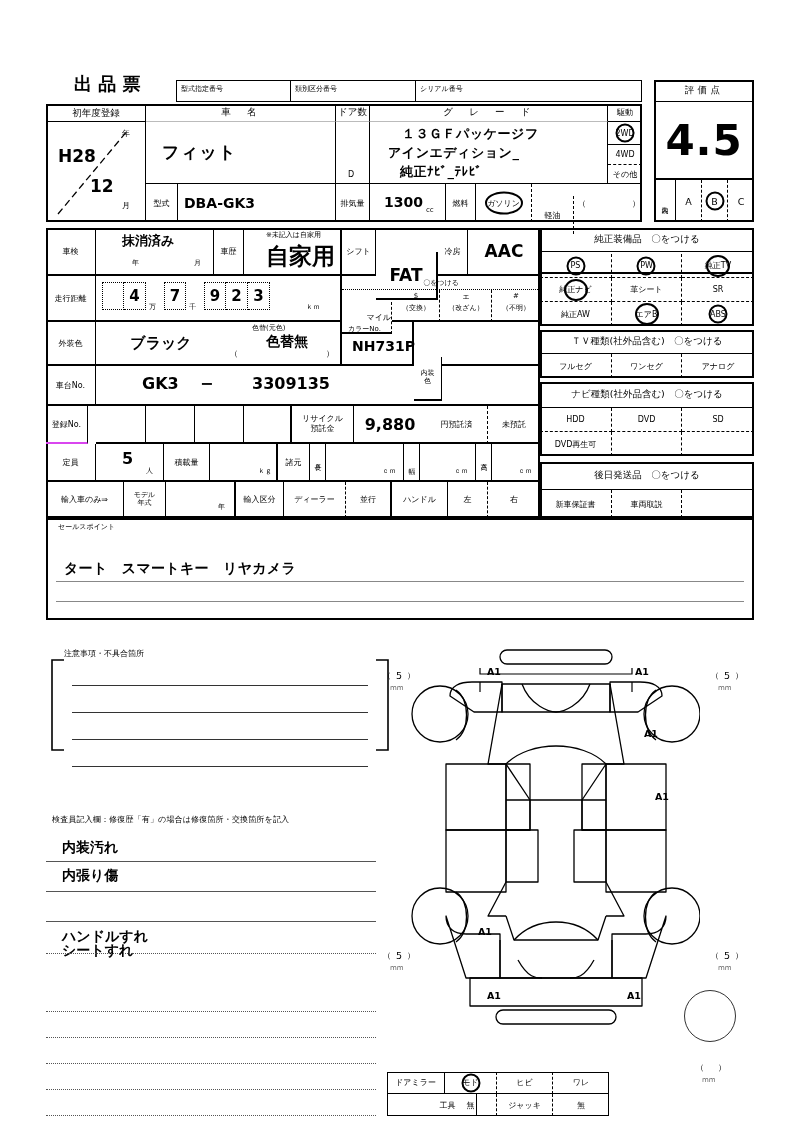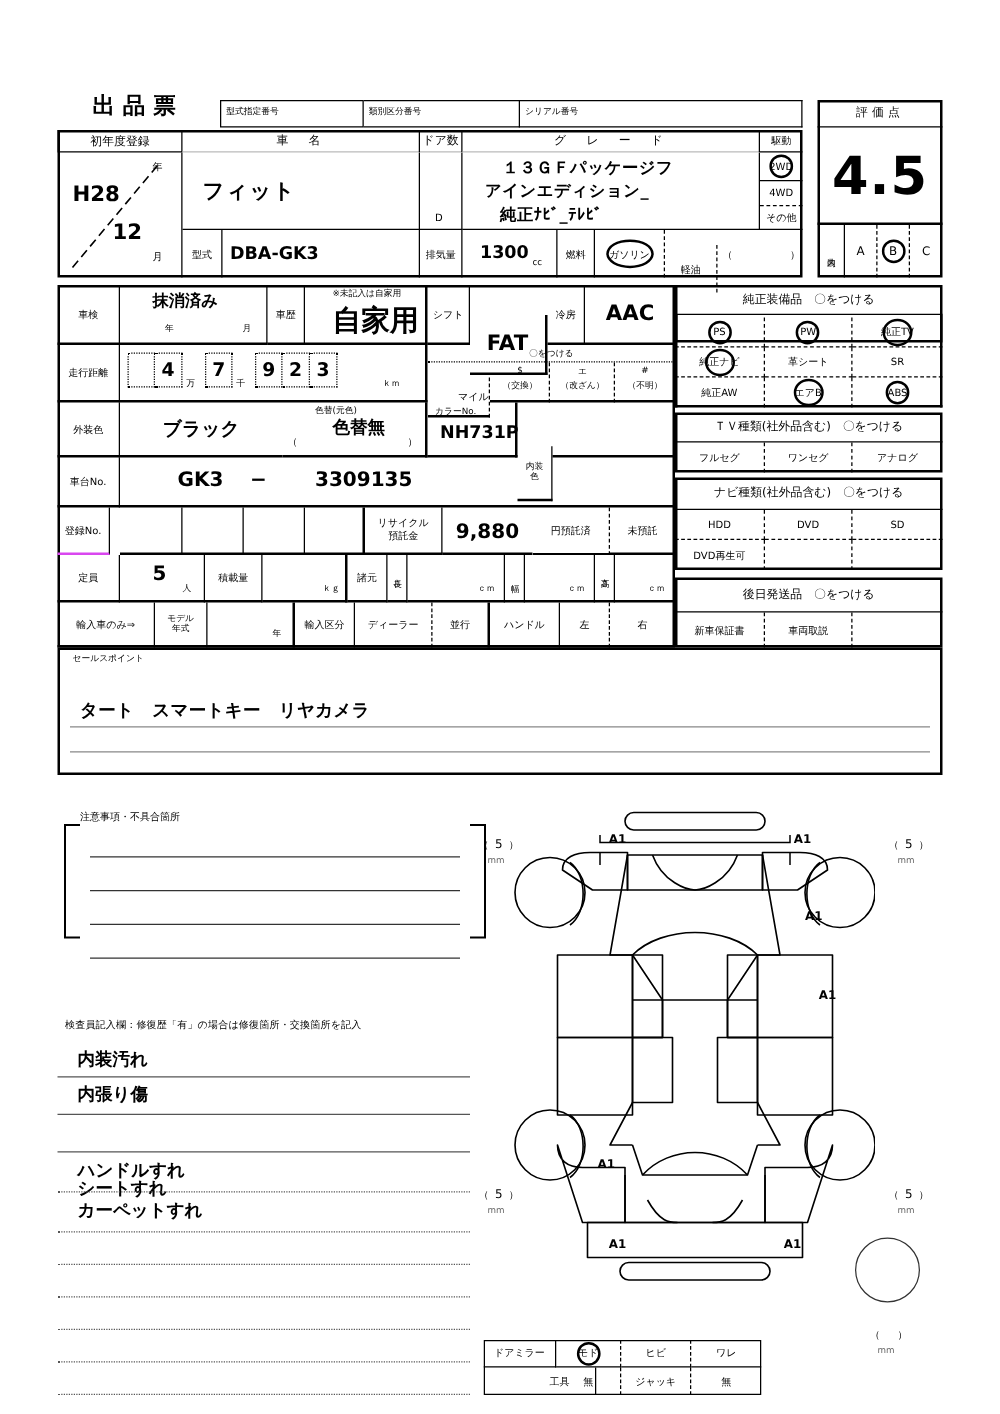--- a/index.html
+++ b/index.html
@@ -463,23 +463,20 @@
     </div>
   <div class="ab" style="left:46px;top:862px;width:330px;height:30px;border-bottom:1px solid #555;">
     <span class="ab hand" style="left:16px;top:5px;font-size:14px;">内張り傷</span>
     </div>
   <div class="ab" style="left:46px;top:892px;width:330px;height:30px;border-bottom:1px solid #555;">
     <span class="ab hand" style="left:16px;top:5px;font-size:14px;margin-top:45px;">シートすれ</span>
     </div>
   <div class="ab" style="left:46px;top:922px;width:330px;height:32px;border-bottom:1px dotted #555;">
     <span class="ab hand" style="left:16px;top:6px;font-size:14px;">ハンドルすれ</span>
     </div>
-  <div class="ab" style="left:46px;top:954px;width:330px;height:32px;border-bottom:1px dotted #555;">
-    <span class="ab hand" style="left:16px;top:6px;font-size:14px;">カーペットすれ</span>
-    </div>
   <div class="ab" style="left:46px;top:986px;width:330px;height:26px;border-bottom:1px dotted #555;">
     <span class="ab hand" style="left:16px;top:3px;font-size:14px;"></span>
     </div>
   <div class="ab" style="left:46px;top:1012px;width:330px;height:26px;border-bottom:1px dotted #555;">
     <span class="ab hand" style="left:16px;top:3px;font-size:14px;"></span>
     </div>
   <div class="ab" style="left:46px;top:1038px;width:330px;height:26px;border-bottom:1px dotted #555;">
     <span class="ab hand" style="left:16px;top:3px;font-size:14px;"></span>
     </div>
   <div class="ab" style="left:46px;top:1064px;width:330px;height:26px;border-bottom:1px dotted #555;">

